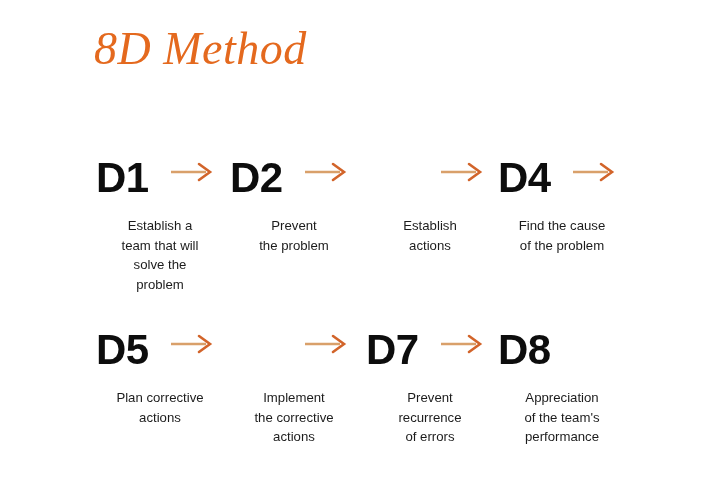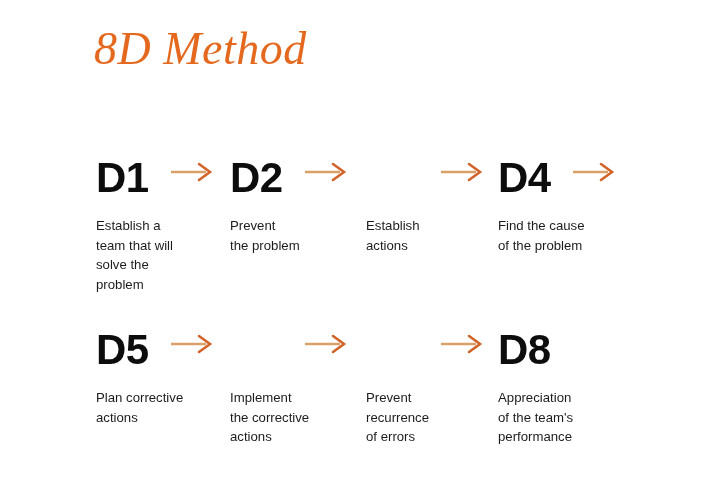--- a/index.html
+++ b/index.html
@@ -98,20 +98,21 @@
     position: absolute;
     left: 0;
     top: 68px;
     width: 128px;
     font-family: "Liberation Sans", sans-serif;
     font-size: 13.2px;
     line-height: 19.5px;
     font-weight: 400;
     color: #1c1c1c;
     white-space: pre-line;
+    text-align: center;
   }
 </style>
 </head>
 <body>
 
 <div id="diagram">
 
   <div class="title">8D Method</div>
 
   <div class="row row-1">
@@ -200,20 +201,21 @@
           </svg>
         </div>
       </div>
       <div class="step-desc">Implement
 the corrective
 actions</div>
     </div>
 
     <div class="step step-col-2">
       <div class="step-head">
+        <div class="step-code">D7</div>
         <div class="arrow">
           <svg viewBox="0 0 46 22" xmlns="http://www.w3.org/2000/svg">
             <line x1="1" y1="11" x2="36" y2="11" stroke="#D9A06A" stroke-width="2.4" stroke-linecap="butt"></line>
             <polyline points="29,3 40,11 29,19" fill="none" stroke="#D2642A" stroke-width="2.6" stroke-linecap="round" stroke-linejoin="miter"></polyline>
           </svg>
         </div>
       </div>
       <div class="step-desc">Prevent
 recurrence
 of errors</div>

